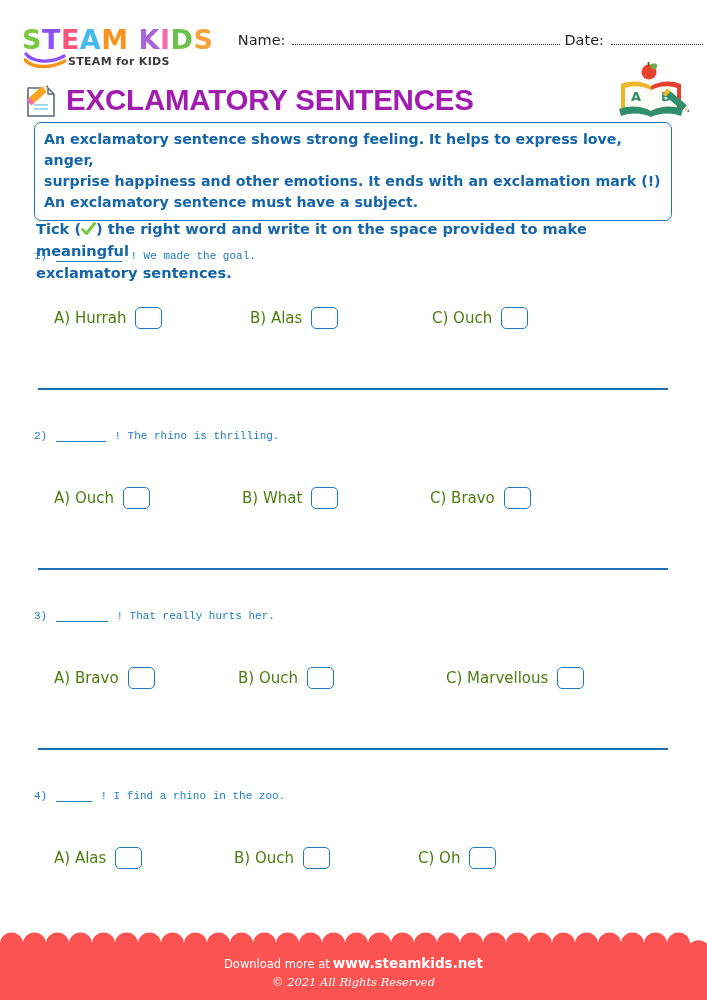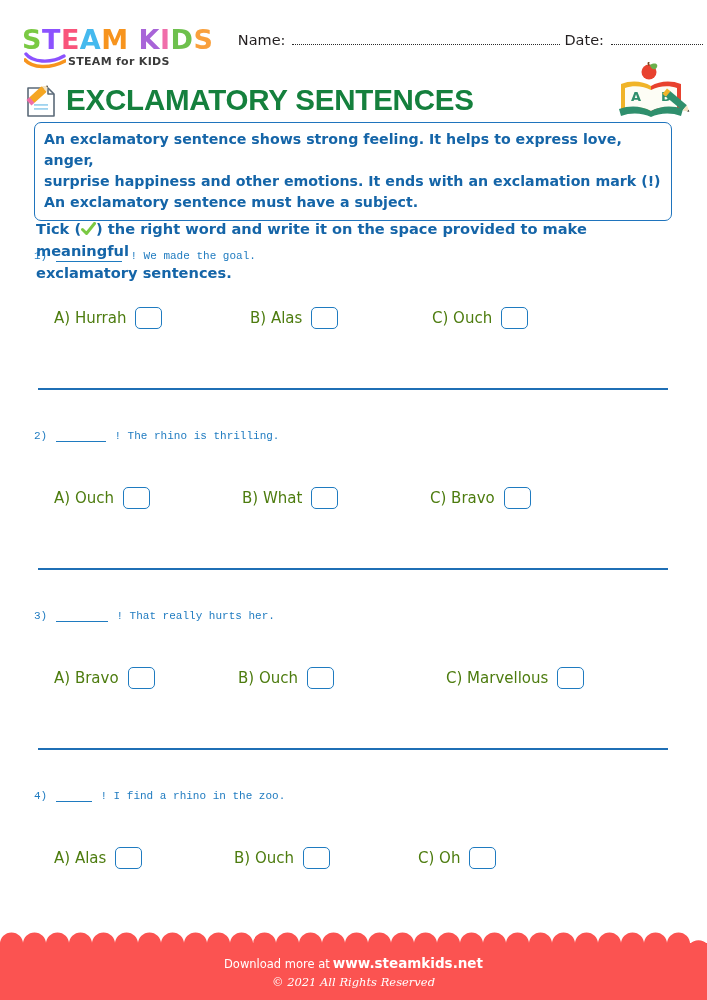--- a/index.html
+++ b/index.html
@@ -87,21 +87,21 @@
     top: 78px; left: 22px;
     display: flex;
     align-items: center;
     height: 44px;
   }
   .title-icon { width: 38px; height: 40px; margin-right: 6px; }
   .title-text {
     font-family: "Liberation Sans", sans-serif;
     font-weight: 700;
     font-size: 29.5px;
-    color: #15803d;
+    color: #a21caf;
     letter-spacing: -0.2px;
     white-space: nowrap;
   }
   .abc-icon {
     position: absolute;
     top: 62px; right: 16px;
     width: 76px; height: 58px;
   }
 
   

